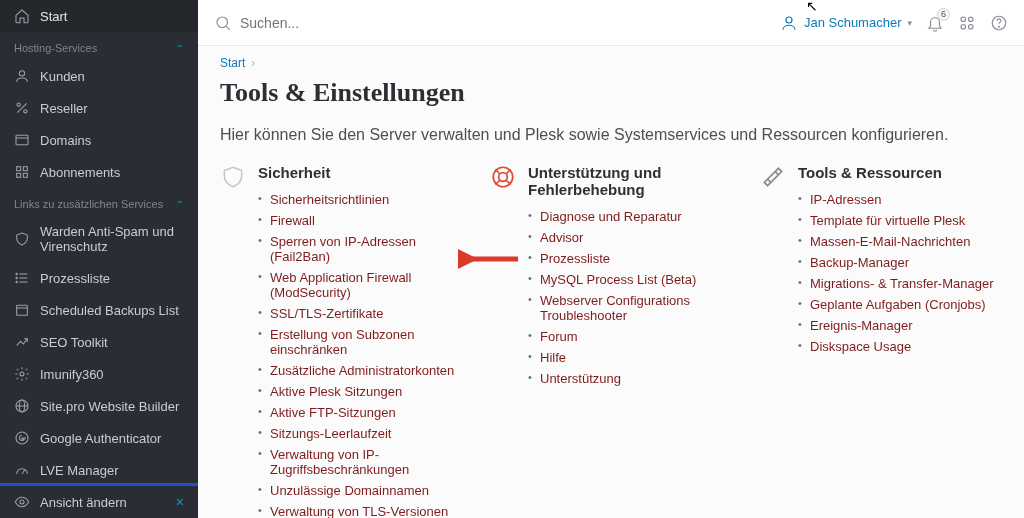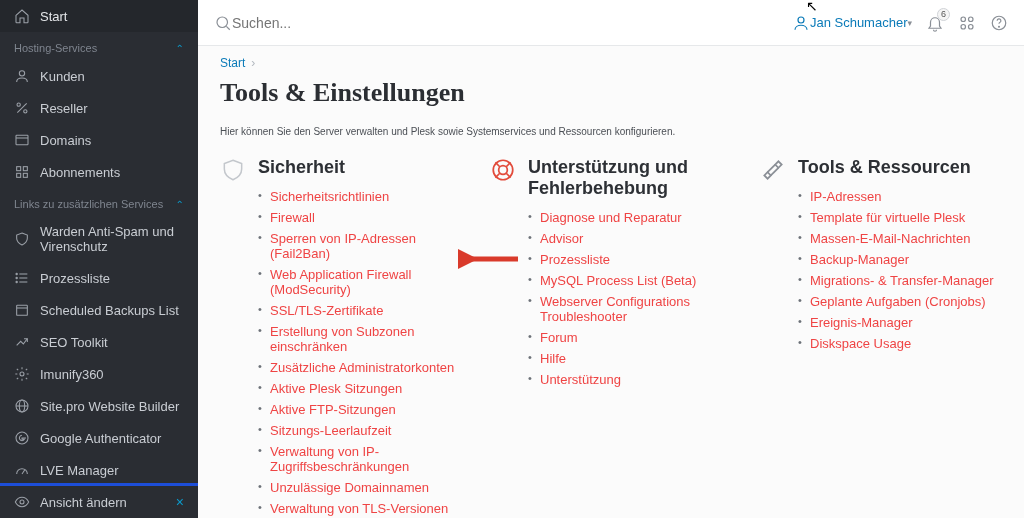--- a/index.html
+++ b/index.html
@@ -52,54 +52,54 @@
     border-radius:0 4px 4px 0;
     display:flex; align-items:center; justify-content:center;
     color:#777; font-size:11px; cursor:pointer;
   }
   
   .topbar {
     position:absolute; left:198px; top:0; right:0; height:46px;
     background:#fff; border-bottom:1px solid #e6e8ea;
     display:flex; align-items:center; padding:0 16px; gap:14px;
   }
-  .search-wrap { display:flex; align-items:center; flex:1; color:#8a8f96; }
+  .search-wrap { display:flex; align-items:center; gap:8px; flex:1; color:#8a8f96; }
   .search-wrap input {
     border:none; outline:none; font-size:14px; color:#333; width:260px; background:transparent;
   }
-  .user-wrap { display:flex; align-items:center; color:#0a7ab8; font-size:13px; cursor:pointer; }
+  .user-wrap { display:flex; align-items:center; gap:6px; color:#0a7ab8; font-size:13px; cursor:pointer; }
   .tb-icon { width:18px; height:18px; display:flex; align-items:center; justify-content:center; color:#8a8f96; position:relative; cursor:pointer;}
   .tb-icon svg { width:18px; height:18px; stroke:currentColor; fill:none; stroke-width:1.6;}
   .badge {
     position:absolute; top:-6px; right:-6px;
     background:#f5f5f5; border:1px solid #d0d3d7; color:#555;
     font-size:9px; line-height:1; padding:1px 3px; border-radius:7px;
   }
   
   .main {
     position:absolute; left:198px; top:46px; right:0; bottom:0;
     padding: 10px 22px 20px 22px;
     overflow:auto;
     background:#fbfbfb;
   }
   .breadcrumb { font-size:12px; color:#0a7ab8; margin-bottom:8px; display:flex; align-items:center; gap:6px;}
   .breadcrumb .sep { color:#b2b8bf; }
   h1 { font-size:26px; font-weight:600; color:#2b2e33; margin-bottom:18px;font-family:Liberation Serif, serif; }
-  .intro { font-size:10px; color:#4b4f55; margin-bottom:20px; }
+  .intro { font-size:16px; color:#4b4f55; margin-bottom:20px; }
   .cols { display:flex; gap:28px; }
   .col { flex:1; min-width:0; }
   .group { display:flex; gap:12px; margin-bottom:26px; }
   .group-icon { flex:0 0 26px; display:flex; align-items:flex-start; justify-content:center; }
   .group-icon svg { width:26px; height:26px; }
   .group-body { flex:1; }
-  .group-title { font-size:18px; font-weight:700; color:#2d3035; margin-bottom:8px; }
+  .group-title { font-size:15px; font-weight:700; color:#2d3035; margin-bottom:8px; }
   .link-list { list-style:none; }
   .link-list li { position:relative; padding:3px 0 3px 12px; font-size:13px; }
   .link-list li::before { content:"•"; position:absolute; left:0; top:3px; color:#6c7178; font-size:11px;}
-  .link-list a { color:#ef4444; text-decoration:none; cursor:pointer;text-align:right; }
+  .link-list a { color:#7f1d1d; text-decoration:none; cursor:pointer;text-align:right; }
   
   .arrow {
     position:absolute; left:458px; top:248px; width:62px; height:22px; pointer-events:none;
   }
   .arrow svg { width:62px; height:22px; }
   .cursor { position:absolute; left:806px; top:-2px; font-size:14px; color:#000; pointer-events:none;}
   ::-webkit-scrollbar{width:0;height:0;}
 </style>
 </head>
 <body>

